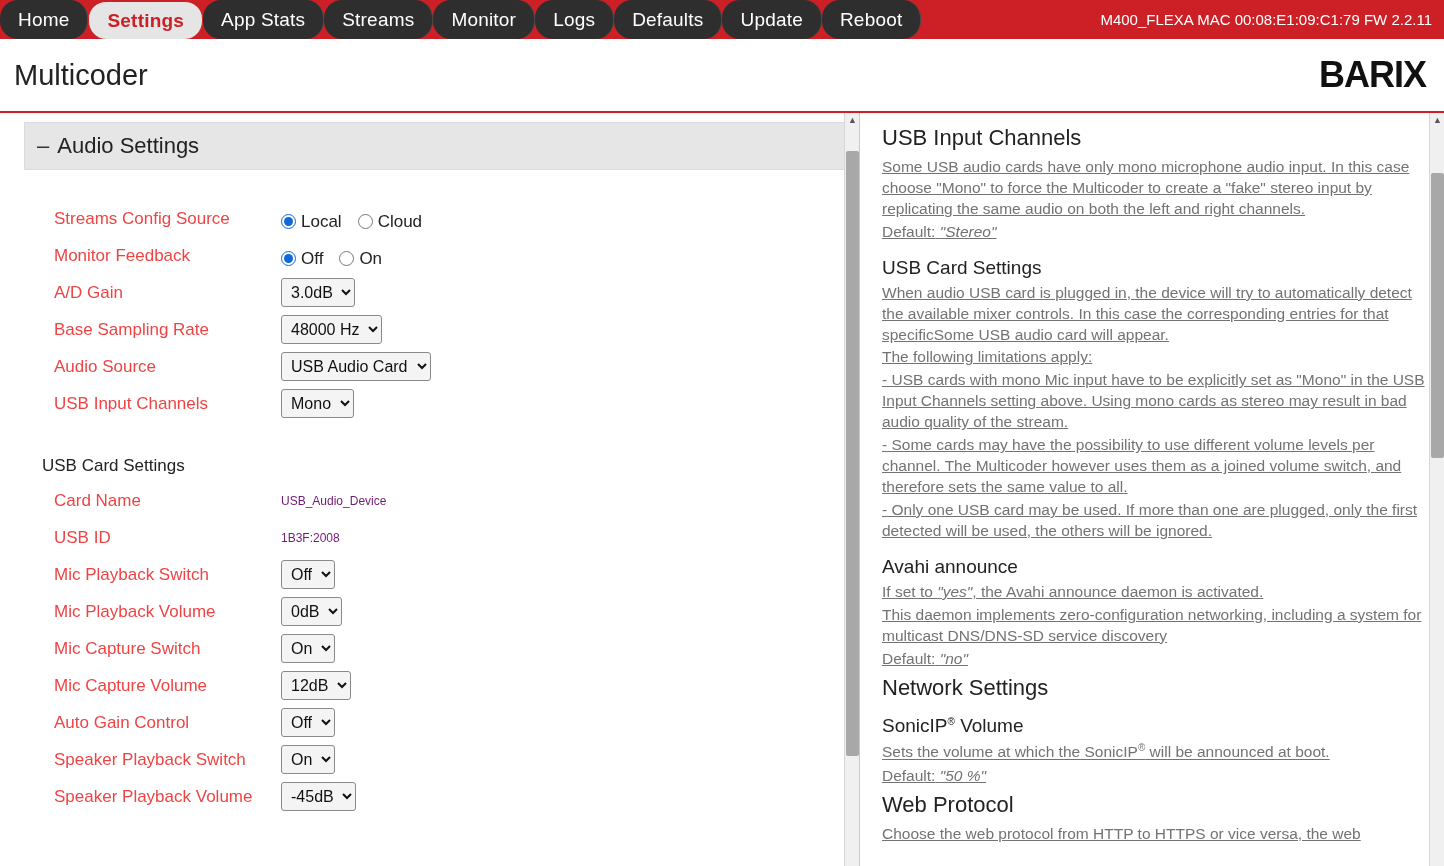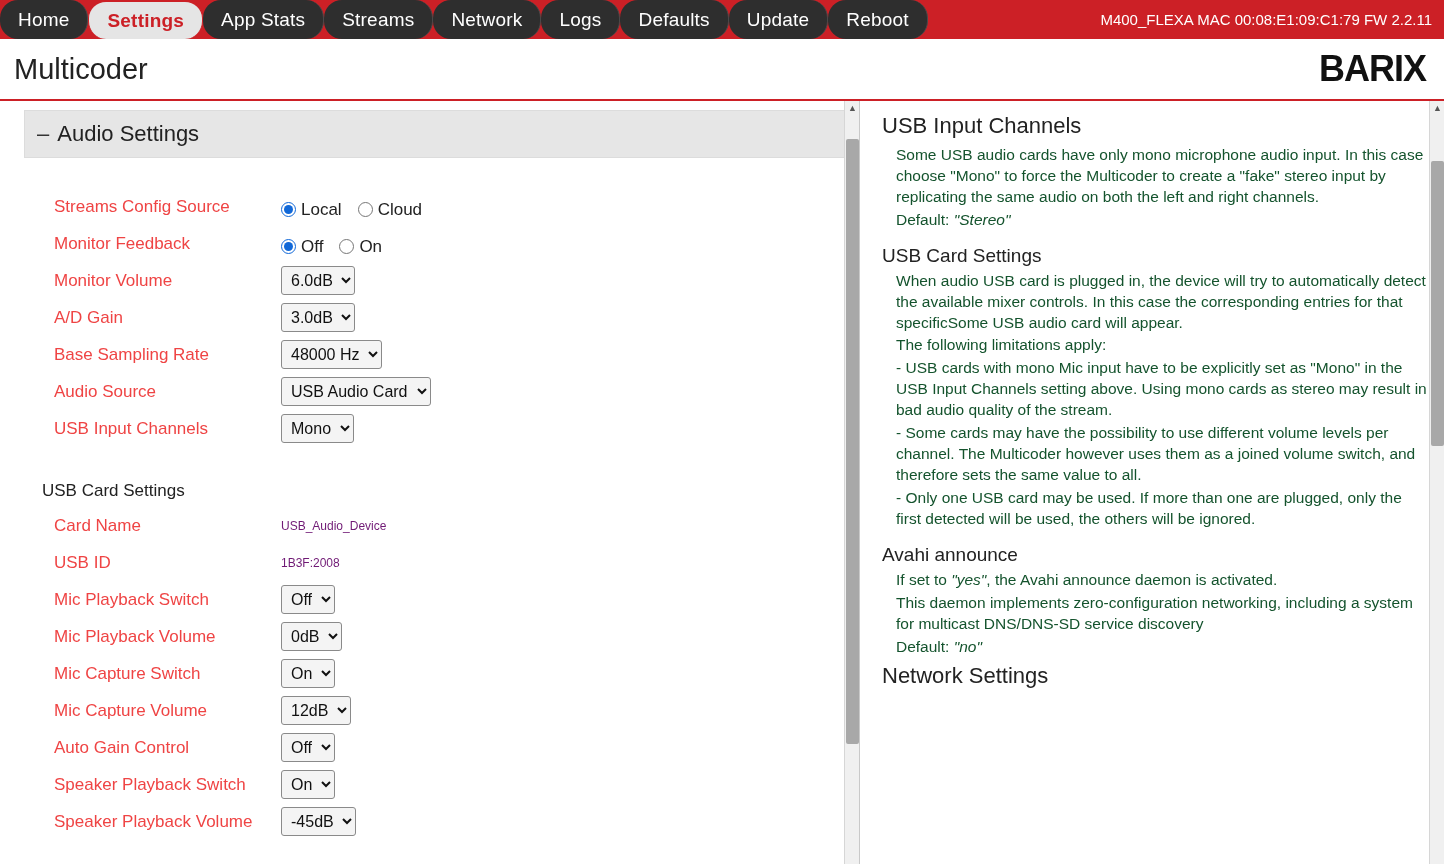--- a/index.html
+++ b/index.html
@@ -48,21 +48,21 @@
     justify-content: flex-end;
     color: #ffffff;
     font-size: 15px;
     padding-right: 12px;
     background: #cc2026;
     white-space: nowrap;
   }
 
   
   #titlebar {
-    height: 62px;
+    height: 74px;
     display: flex;
     align-items: center;
     justify-content: space-between;
     border-bottom: 2px solid #cc2026;
     padding: 0 8px 0 14px;
     background: #ffffff;
   }
   #page-title {
     font-size: 29px;
     color: #222;
@@ -199,37 +199,38 @@
   }
   .help-h3 {
     font-size: 19px;
     color: #222;
     font-weight: normal;
     margin: 14px 0 4px 0;
   }
   .help-p {
     font-size: 15.5px;
     line-height: 1.35;
-    color: #14532d;
-    margin: 0 0 2px 14px;
+    color: #737373;
+    margin: 0 0 2px 0;
     max-width: 545px;
+    text-decoration: underline;
   }
   .help-p i { font-style: italic; }
   .help-block { margin-bottom: 6px; }
   sup { font-size: 10px; vertical-align: super; }
 </style>
 </head>
 <body>
 
 <div id="topbar">
   <div class="nav-item">Home</div>
   <div class="nav-item active">Settings</div>
   <div class="nav-item">App Stats</div>
   <div class="nav-item">Streams</div>
-  <div class="nav-item">Network</div>
+  <div class="nav-item">Monitor</div>
   <div class="nav-item">Logs</div>
   <div class="nav-item">Defaults</div>
   <div class="nav-item">Update</div>
   <div class="nav-item">Reboot</div>
   <div id="device-info">M400_FLEXA MAC 00:08:E1:09:C1:79 FW 2.2.11</div>
 </div>
 
 <div id="titlebar">
   <div id="page-title">Multicoder</div>
   <div id="brand">BARIX</div>
@@ -267,28 +268,20 @@
             <input type="radio" name="mf" checked="" style="">
             <span>Off</span>
           </label>
           <label>
             <input type="radio" name="mf" style="">
             <span>On</span>
           </label>
         </div>
       </div>
 
-      <div class="row">
-        <div class="label">Monitor Volume</div>
-        <div class="ctrl">
-          <select>
-            <option>6.0dB</option>
-          </select>
-        </div>
-      </div>
 
       <div class="row">
         <div class="label">A/D Gain</div>
         <div class="ctrl">
           <select>
             <option>3.0dB</option>
           </select>
         </div>
       </div>
 
@@ -431,21 +424,37 @@
       <div class="help-p">
         <span>Default:</span>
         <i>"no"</i>
       </div>
     </div>
 
     <div class="help-block">
       <div class="help-h2">Network Settings</div>
     </div>
 
-
+    <div class="help-block">
+      <div class="help-h3">
+        <span>SonicIP</span><sup>®</sup><span> Volume</span>
+      </div>
+      <div class="help-p">
+        <span>Sets the volume at which the SonicIP</span><sup>®</sup><span> will be announced at boot.</span>
+      </div>
+      <div class="help-p">
+        <span>Default:</span>
+        <i>"50 %"</i>
+      </div>
+    </div>
+
+    <div class="help-block">
+      <div class="help-h2">Web Protocol</div>
+      <div class="help-p">Choose the web protocol from HTTP to HTTPS or vice versa, the web</div>
+    </div>
 
     <div class="scrollbar">
       <div class="scroll-arrow">▲</div>
       <div class="scroll-thumb" style="top:60px;height:285px;"></div>
     </div>
   </div>
 
 </div>
 
 </body></html>

